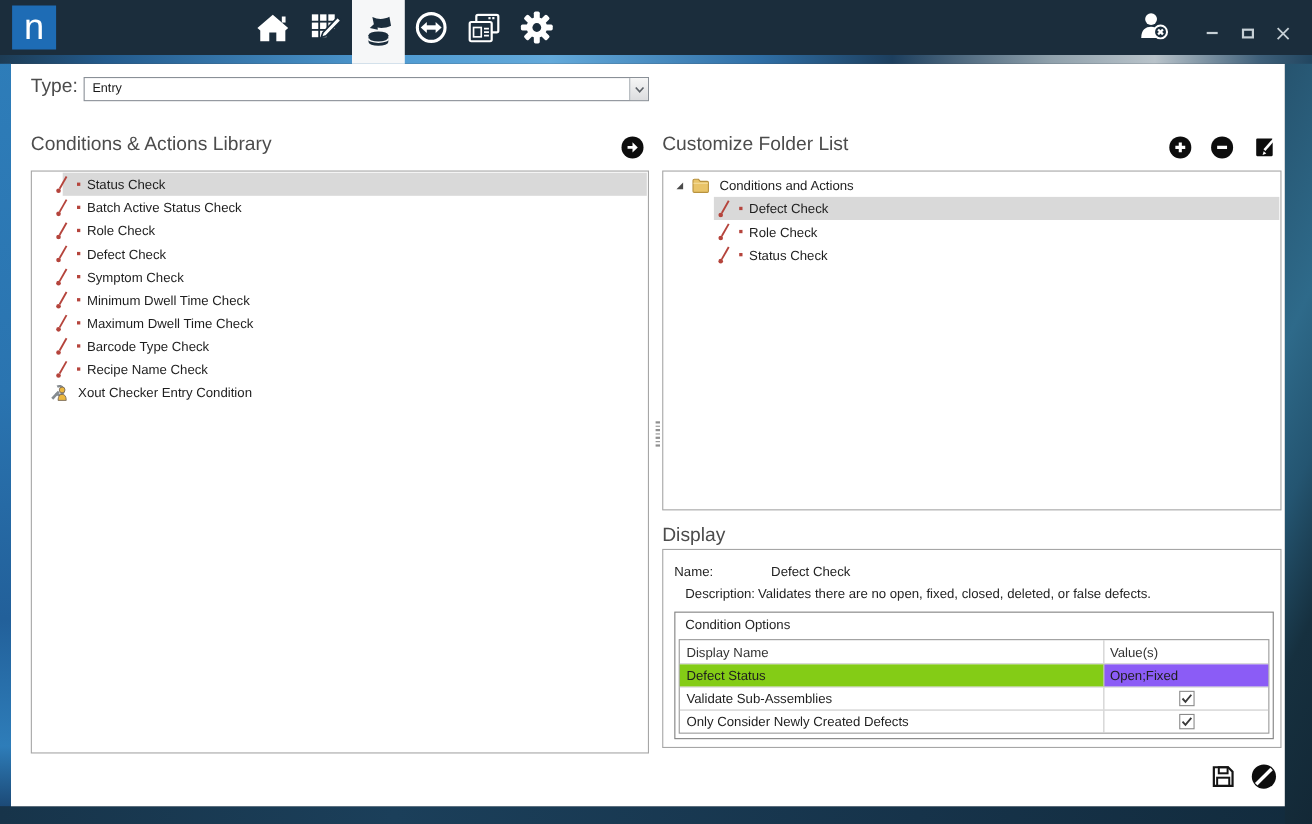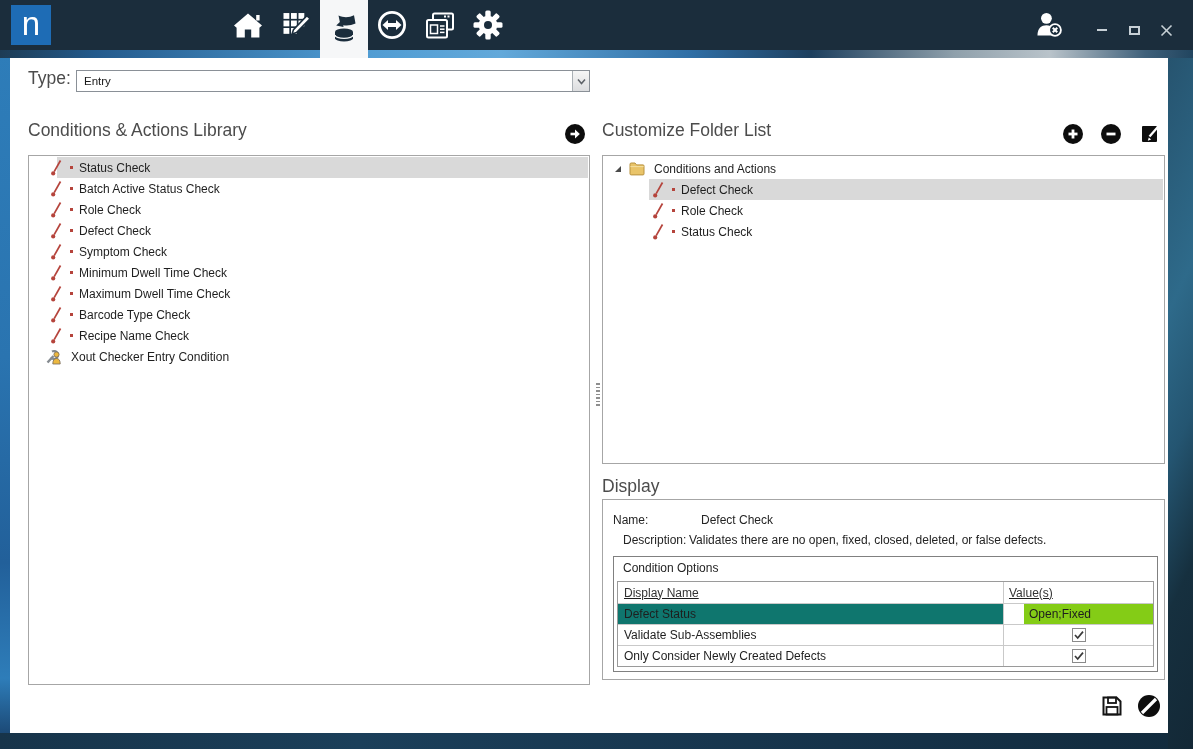--- a/index.html
+++ b/index.html
@@ -65,27 +65,27 @@
 
   .rnd-btn { position:absolute; width:20px; height:20px; border-radius:50%; background:#0d0d0d;
              display:flex; align-items:center; justify-content:center; }
 
   .kv { position:absolute; font-size:12px; color:#242424; }
 
   .opt-group { position:absolute; left:10px; top:56px; width:545px; height:116px; border:1px solid #808080; background:#fff; }
   .opt-title { position:absolute; left:9px; top:4px; font-size:12px; color:#242424;text-align:right; }
   .opt-table { position:absolute; left:3px; top:24px; width:537px; border:1px solid #9a9a9a; background:#fff; }
   .orow { display:flex; height:21px; border-top:1px solid #c9c9c9; font-size:12px; align-items:stretch; }
-  .orow:first-child { border-top:none;text-decoration:underline; }
+  .orow:first-child { border-top:none; }
   .ncell { width:386px; display:flex; align-items:center; padding-left:6px; border-right:1px solid #c9c9c9; }
   .vcell { flex:1; display:flex; align-items:center; padding-left:5px; }
   .vcell.center { justify-content:center; padding-left:0; }
   .orow.hdr .ncell, .orow.hdr .vcell { color:#333; }
-  .orow.hl .ncell { background:#0f766e; }
-  .orow.hl .vcell { background:#84cc16;margin-left:20px; }
+  .orow.hl .ncell { background:#84cc16; }
+  .orow.hl .vcell { background:#8b5cf6; }
   .cb { width:14px; height:14px; border:1px solid #8a8a8a; background:#fff; display:flex; align-items:center; justify-content:center; }
 
   .grip { position:absolute; left:585px; top:325px; width:5px; display:flex; flex-direction:column; gap:2px; align-items:center; }
   .grip i { width:4px; height:1.5px; background:#8f8f8f; display:block; }
 </style>
 </head>
 <body>
 
 <svg width="0" height="0" style="position:absolute">
   <defs>

